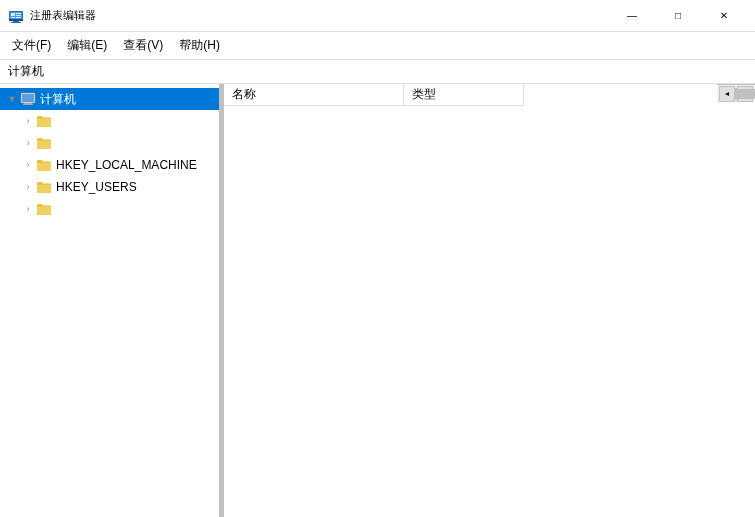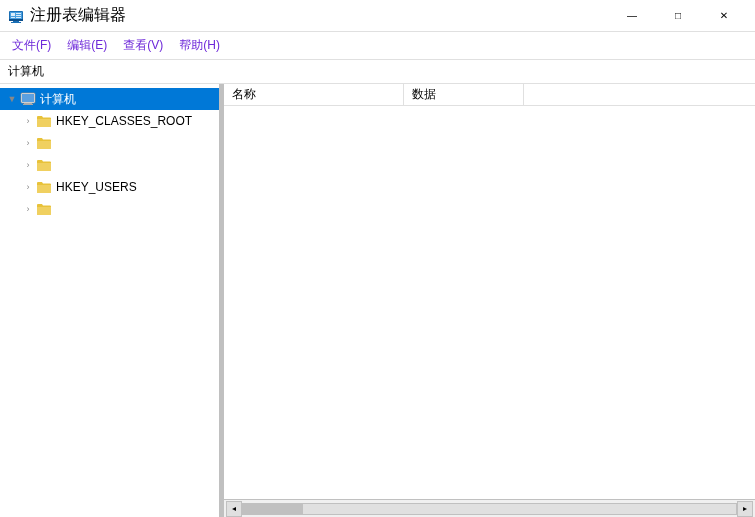--- a/index.html
+++ b/index.html
@@ -37,21 +37,21 @@
 
     .title-bar-icon {
       width: 16px;
       height: 16px;
       display: flex;
       align-items: center;
       justify-content: center;
     }
 
     .title-bar-title {
-      font-size: 16px;
+      font-size: 11px;
       color: #000;
     }
 
     .title-bar-controls {
       display: flex;
       align-items: center;
     }
 
     .title-btn {
       width: 46px;
@@ -71,21 +71,21 @@
       display: flex;
       align-items: center;
       padding: 0 4px;
       border-bottom: 1px solid #e0e0e0;
     }
 
     .menu-item {
       padding: 4px 8px;
       cursor: pointer;
       font-size: 12px;
-      color: #6d28d9;
+      color: #000000;
       height: 100%;
       display: flex;
       align-items: center;
     }
 
     
     .address-bar {
       background: #ffffff;
       height: 24px;
       display: flex;
@@ -169,21 +169,21 @@
     .splitter {
       width: 4px;
       background: #c0c0c0;
       cursor: col-resize;
     }
 
     
     .right-pane {
       flex: 1;
       display: flex;
-      flex-direction: column;
+      flex-direction: row;
       overflow: hidden;
     }
 
     .right-pane-header {
       display: flex;
       border-bottom: 1px solid #e0e0e0;
       height: 22px;
       background: #ffffff;
     }
 
@@ -320,41 +320,41 @@
     </div>
 
     <div class="tree-item" style="padding-left: 20px;">
       <div class="expander">›</div>
       <div class="folder-icon">
         <svg width="16" height="14" viewBox="0 0 16 14">
           <path d="M1 3 Q1 2 2 2 L6 2 L7 3.5 L14 3.5 Q15 3.5 15 4.5 L15 12 Q15 13 14 13 L2 13 Q1 13 1 12 Z" fill="#e8c23a"></path>
           <path d="M1 5 L15 5 L15 12 Q15 13 14 13 L2 13 Q1 13 1 12 Z" fill="#f0d060"></path>
         </svg>
       </div>
-      <span class="tree-item-label">HKEY_CLASSES_ROOT</span>
     </div>
 
     <div class="tree-item" style="padding-left: 20px;">
       <div class="expander">›</div>
       <div class="folder-icon">
         <svg width="16" height="14" viewBox="0 0 16 14">
           <path d="M1 3 Q1 2 2 2 L6 2 L7 3.5 L14 3.5 Q15 3.5 15 4.5 L15 12 Q15 13 14 13 L2 13 Q1 13 1 12 Z" fill="#e8c23a"></path>
           <path d="M1 5 L15 5 L15 12 Q15 13 14 13 L2 13 Q1 13 1 12 Z" fill="#f0d060"></path>
         </svg>
       </div>
     </div>
 
     <div class="tree-item" style="padding-left: 20px;">
       <div class="expander">›</div>
       <div class="folder-icon">
         <svg width="16" height="14" viewBox="0 0 16 14">
           <path d="M1 3 Q1 2 2 2 L6 2 L7 3.5 L14 3.5 Q15 3.5 15 4.5 L15 12 Q15 13 14 13 L2 13 Q1 13 1 12 Z" fill="#e8c23a"></path>
           <path d="M1 5 L15 5 L15 12 Q15 13 14 13 L2 13 Q1 13 1 12 Z" fill="#f0d060"></path>
         </svg>
       </div>
+      <span class="tree-item-label">HKEY_LOCAL_MACHINE</span>
     </div>
 
     <div class="tree-item" style="padding-left: 20px;">
       <div class="expander">›</div>
       <div class="folder-icon">
         <svg width="16" height="14" viewBox="0 0 16 14">
           <path d="M1 3 Q1 2 2 2 L6 2 L7 3.5 L14 3.5 Q15 3.5 15 4.5 L15 12 Q15 13 14 13 L2 13 Q1 13 1 12 Z" fill="#e8c23a"></path>
           <path d="M1 5 L15 5 L15 12 Q15 13 14 13 L2 13 Q1 13 1 12 Z" fill="#f0d060"></path>
         </svg>
       </div>
@@ -374,21 +374,21 @@
   </div>
 
   <div class="splitter"></div>
 
   <div class="right-pane">
     <div class="right-pane-header">
       <div class="right-pane-col">
         <span>名称</span>
       </div>
       <div class="right-pane-col">
-        <span>数据</span>
+        <span>类型</span>
       </div>
     </div>
     <div class="right-pane-body">
       
     </div>
 
     <div class="right-pane-scrollbar">
       <div class="scroll-btn">◂</div>
       <div class="scrollbar-track">
         <div class="scrollbar-thumb"></div>

